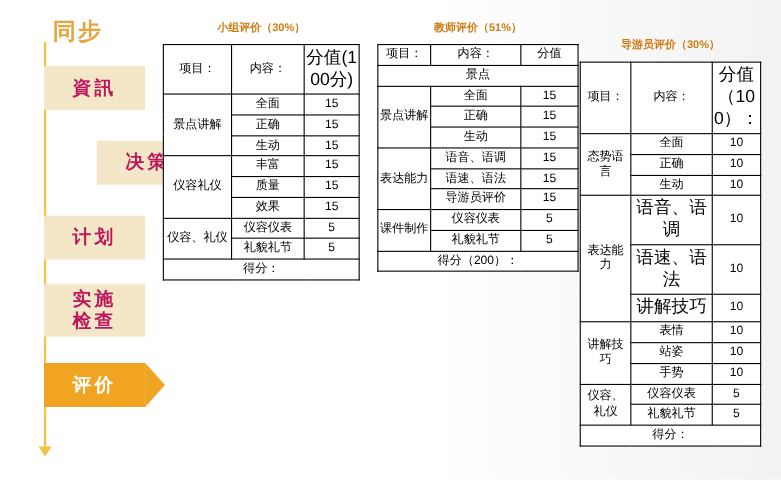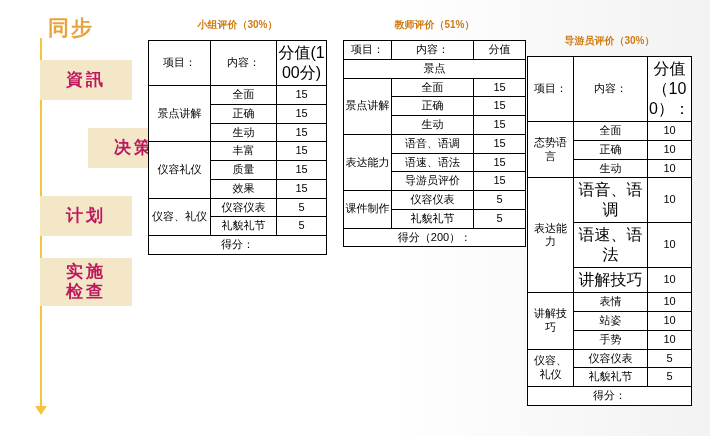--- a/index.html
+++ b/index.html
@@ -152,20 +152,23 @@
 
     <div class="flow-box two-line" style="top:250px;">
       <span>实施</span>
       <span>检查</span>
     </div>
 
     <div class="flow-box" style="top:188px;">
       <span>计划</span>
     </div>
 
+    <div class="flow-box active" style="top:322px;">
+      <span>评价</span>
+    </div>
   </div>
 
   <div class="tbl-wrap" id="t1">
     <div class="tbl-title">小组评价（30%）</div>
     <table class="grid">
       <colgroup>
           <col style="width:62px">
           <col style="width:66px">
           <col style="width:50px">
         </colgroup>

